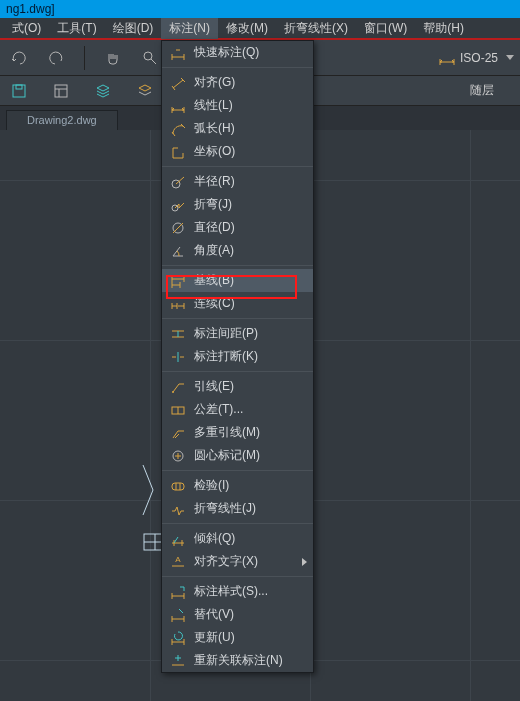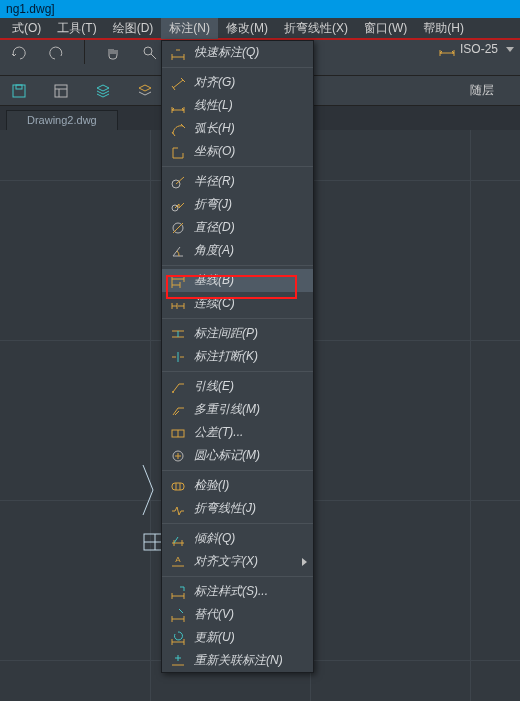--- a/index.html
+++ b/index.html
@@ -5,21 +5,21 @@
 * { margin: 0; padding: 0; box-sizing: border-box; font-family: "Microsoft YaHei", sans-serif; }
 html, body { width: 520px; height: 701px; overflow: hidden; }
 body { background: #33393f; color: #cfd2d5; font-size: 12px; position: relative; }
 
 .titlebar { height: 18px; background: #0099e6; color: #001a33; padding: 0 6px; font-size: 12px; line-height: 18px; }
 
 .menubar { height: 22px; background: #33393f; display: flex; align-items: center; padding: 0 4px; border-bottom: 2px solid #b91c1c; }
 .menubar .menu-item { padding: 2px 8px; color: #d0d0d0; cursor: pointer; }
 .menubar .menu-item.active { background: #4a545e; }
 
-.toolbar1 { height: 36px; background: #3a4148; display: flex; align-items: flex-start; padding: 0 6px; border-bottom: 1px solid #222; gap: 11px; }
+.toolbar1 { height: 36px; background: #3a4148; display: flex; align-items: center; padding: 0 6px; border-bottom: 1px solid #222; gap: 11px; }
 .toolbar1 .sep { width: 1px; height: 24px; background: #222; margin: 0 4px; }
 .tool-btn { width: 26px; height: 26px; display: flex; align-items: center; justify-content: center; border-radius: 2px; }
 .tool-btn svg { width: 18px; height: 18px; }
 .right-combo { margin-left: auto; display: flex; align-items: center; gap: 4px; }
 .right-combo svg { width: 18px; height: 18px; }
 .combo-text { color: #d0d0d0; padding-right: 20px; }
 .tri { border-left: 4px solid transparent; border-right: 4px solid transparent; border-top: 5px solid #b0b0b0; margin-left: -16px; }
 
 .toolbar2 { height: 30px; background: #3a4148; display: flex; align-items: center; padding: 0 6px; border-bottom: 1px solid #222; gap: 16px; }
 .toolbar2 .spacer { flex: 1; }
@@ -31,21 +31,21 @@
 .canvas { position: absolute; left: 0; top: 130px; right: 0; bottom: 0; background: #33393f; }
 .grid-v { position: absolute; top: 0; bottom: 0; width: 1px; background: #3e454c; }
 .grid-h { position: absolute; left: 0; right: 0; height: 1px; background: #3e454c; }
 .sketch { position: absolute; stroke: #c2d8e6; stroke-width: 1; fill: none; }
 
 .dropdown { position: absolute; left: 161px; top: 40px; width: 153px; background: #3a4148; border: 1px solid #1a1d21; box-shadow: 2px 2px 6px rgba(0,0,0,.5); }
 .dd-row { display: flex; align-items: center; height: 23px; padding: 0 8px 0 6px; color: #d5d8db; cursor: pointer; position: relative; }
 .dd-row.hover { background: #4f5a65; }
 .dd-row .ico { width: 20px; height: 18px; display: flex; align-items: center; justify-content: center; margin-right: 6px; }
 .dd-row .ico svg { width: 16px; height: 16px; }
-.dd-row .lbl { flex: 1; white-space: nowrap; font-style: italic; }
+.dd-row .lbl { flex: 1; white-space: nowrap; }
 .dd-row .sub { position:absolute; right:6px; border-top:4px solid transparent; border-bottom:4px solid transparent; border-left:5px solid #c0c0c0; }
 .dd-sep { height: 1px; background: #2a2e33; margin: 3px 0; border-top: 1px solid #4a5158; }
 
 .highlight-box { position: absolute; left: 166px; top: 275px; width: 131px; height: 24px; border: 2px solid #ff1a1a; pointer-events: none; }
 
 .yellow { stroke: #d9a441; }
 .cyan { stroke: #43c6c6; }
 .grey { stroke: #b5b5b5; }
 </style>
 </head>
@@ -284,37 +284,37 @@
         <svg viewBox="0 0 16 16">
           <path d="M3 13 L9 5 L14 5" class="yellow" fill="none"></path>
           <circle cx="3" cy="13" r="1" fill="#d9a441"></circle>
         </svg>
       </span>
       <span class="lbl">引线(E)</span>
     </div>
     <div class="dd-row">
       <span class="ico">
         <svg viewBox="0 0 16 16">
-          <path d="M3 13 L8 6 L14 6 M5 13 L9 9" class="yellow" fill="none"></path>
-        </svg>
-      </span>
-      <span class="lbl">多重引线(M)</span>
-    </div>
-    <div class="dd-row">
-      <span class="ico">
-        <svg viewBox="0 0 16 16">
           <rect x="2" y="5" width="12" height="7" class="yellow" fill="none"></rect>
           <path d="M8 5 L8 12" class="yellow" fill="none"></path>
         </svg>
       </span>
       <span class="lbl">公差(T)...</span>
     </div>
     <div class="dd-row">
       <span class="ico">
         <svg viewBox="0 0 16 16">
+          <path d="M3 13 L8 6 L14 6 M5 13 L9 9" class="yellow" fill="none"></path>
+        </svg>
+      </span>
+      <span class="lbl">多重引线(M)</span>
+    </div>
+    <div class="dd-row">
+      <span class="ico">
+        <svg viewBox="0 0 16 16">
           <circle cx="8" cy="8" r="5" class="grey" fill="none"></circle>
           <path d="M8 5 L8 11 M5 8 L11 8" class="yellow" fill="none"></path>
         </svg>
       </span>
       <span class="lbl">圆心标记(M)</span>
     </div>
     <div class="dd-sep"></div>
     <div class="dd-row">
       <span class="ico">
         <svg viewBox="0 0 16 16">

